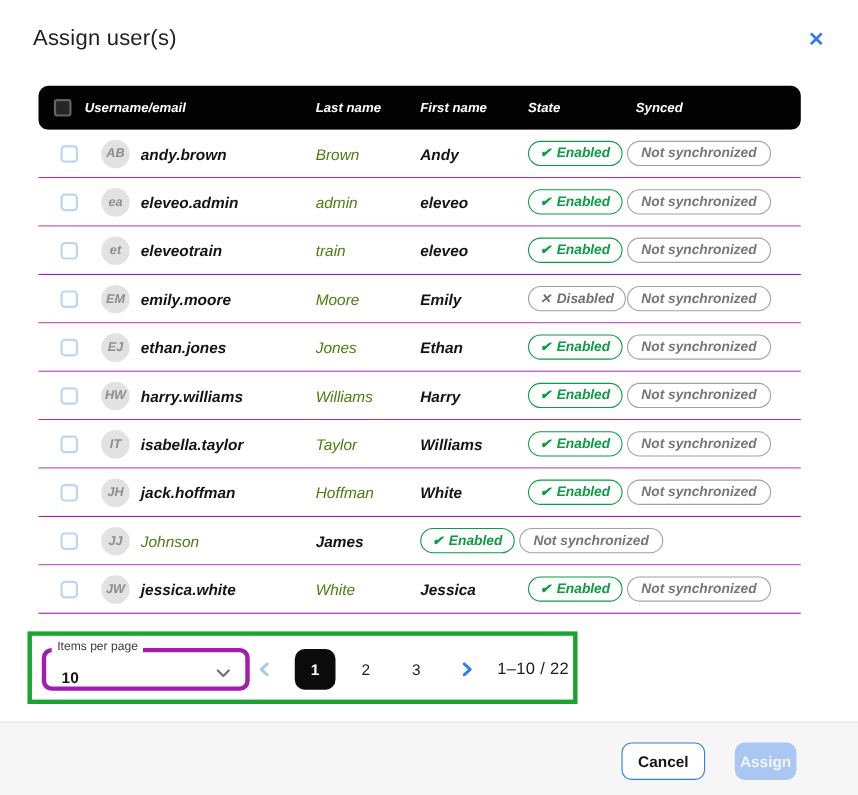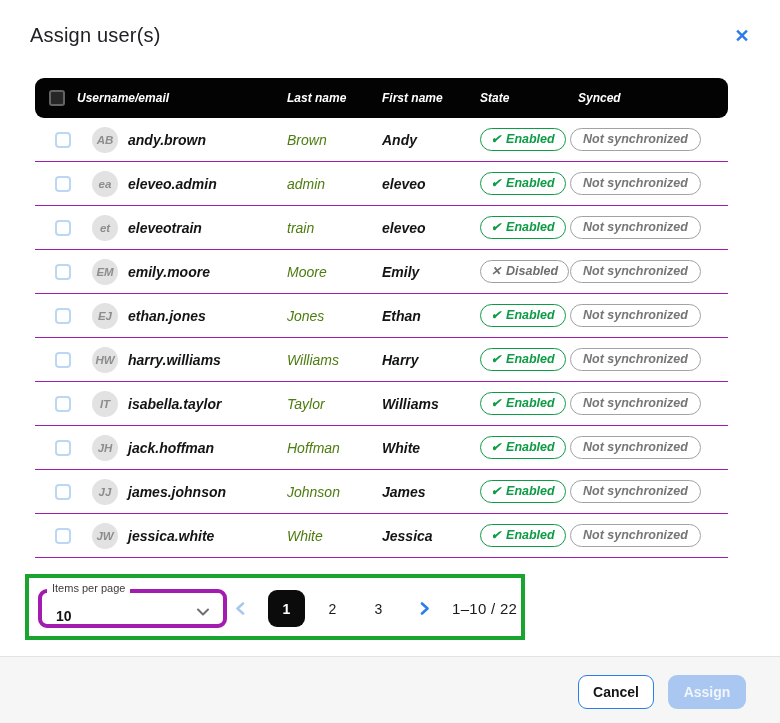--- a/index.html
+++ b/index.html
@@ -118,25 +118,25 @@
     position: absolute; left: 0; top: 656px; width: 780px; height: 67px;
     background: #f6f6f6; border-top: 1px solid #e3e3e3;
   }
   .btn {
     position: absolute; top: 675px; height: 34px;
     border-radius: 9px; font-size: 14px; font-weight: 700;
     display: flex; align-items: center; justify-content: center;
     cursor: pointer; font-family: "Liberation Sans", sans-serif;
   }
   .btn.cancel {
-    left: 578px; width: 76px;
+    left: 565px; width: 76px;
     background: #fff; border: 1.5px solid #2b7de9; color: #141414;
   }
   .btn.assign {
-    left: 668px; width: 78px;
+    left: 668px; width: 56px;
     background: #a9c7f0; border: none; color: #f2f5fb;
   }
 </style>
 </head>
 <body>
 
 <div class="dlg-title">Assign user(s)</div>
 <div class="dlg-close">✕</div>
 
 <div class="table">
@@ -289,21 +289,20 @@
     </span>
     <span class="cell synced-cell">
       <span class="pill gray">
         <span>Not synchronized</span>
       </span>
     </span>
   </div>
       <div class="trow">
     <span class="cb"></span>
     <span class="avatar">JJ</span>
-    <span class="cell username">james.johnson</span>
     <span class="cell last">Johnson</span>
     <span class="cell first">James</span>
     <span class="cell state-cell">
       <span class="pill enabled">
         <span class="p-ico">✔</span>
         <span>Enabled</span>
       </span>
     </span>
     <span class="cell synced-cell">
       <span class="pill gray">

